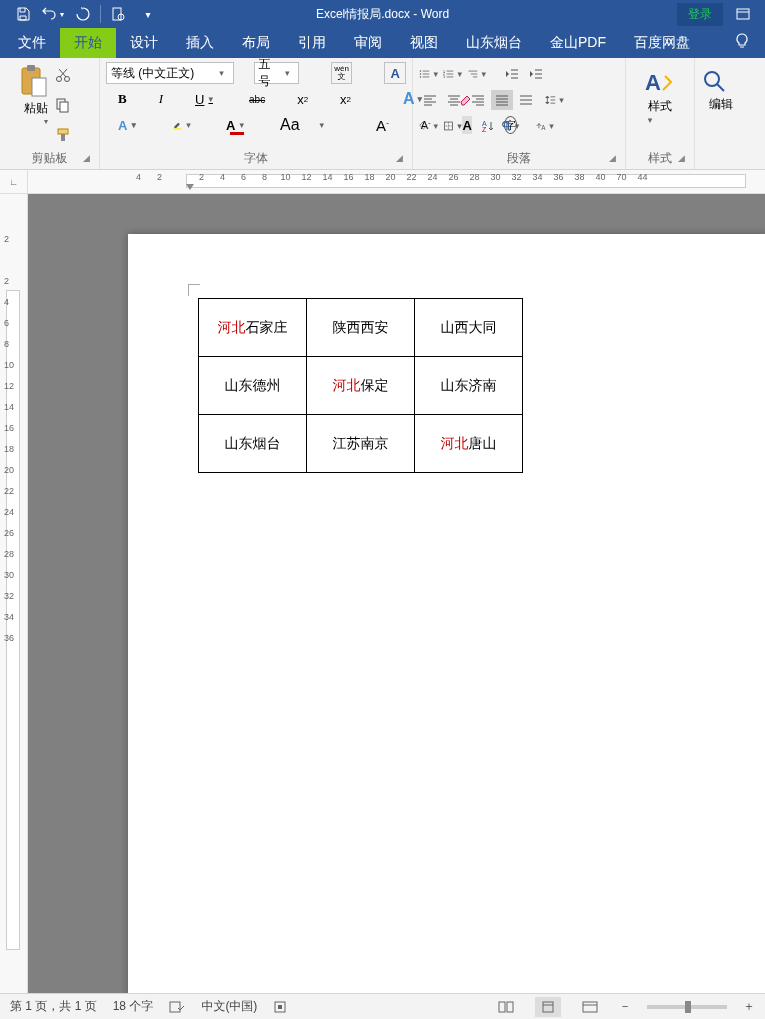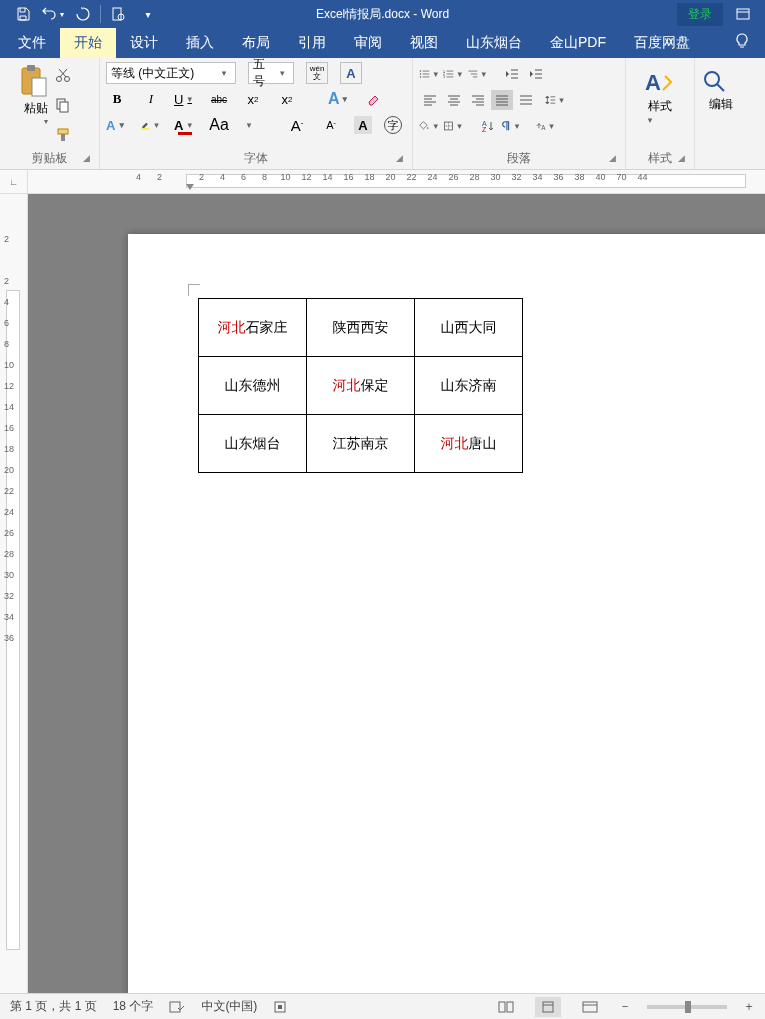--- a/index.html
+++ b/index.html
@@ -12,44 +12,44 @@
 .qat .qbtn svg { fill:#fff; }
 .qat .sep { width:1px; height:18px; background:rgba(255,255,255,0.3); margin:0 2px; }
 .title-text { position:absolute; left:0; right:0; text-align:center; font-size:12px; pointer-events:none; }
 .title-right { margin-left:auto; display:flex; align-items:center; gap:8px; padding-right:10px; }
 .login-btn { background:#1e4a87; border:1px solid #1e4a87; padding:2px 10px; font-size:12px; color:#22c55e; }
 .winbtn { width:24px; height:24px; display:flex; align-items:center; justify-content:center; }
 
 
 .tabs { height:30px; background:#2B579A; display:flex; align-items:flex-end; padding-left:4px; position:relative; }
 .tab { padding:6px 14px; color:#fff; font-size:14px; cursor:pointer; }
-.tab.active { background:#fef9c3; color:#2B579A; }
+.tab.active { background:#84cc16; color:#2B579A; }
 .tell-me { position:absolute; right:14px; top:4px; }
 
 
 .ribbon { height:112px; background:#f3f3f3; border-bottom:1px solid #d4d4d4; display:flex; position:relative; }
 .group { border-right:1px solid #e1e1e1; padding:4px 6px 0 6px; display:flex; flex-direction:column; position:relative; }
 .group-label { position:absolute; bottom:2px; left:0; right:0; text-align:center; font-size:12px; color:#666; }
 .launcher { position:absolute; right:4px; bottom:4px; width:12px; height:12px; font-size:9px; color:#888; }
 
 
 .clip-body { display:flex; height:86px; }
 .paste-big { width:42px; display:flex; flex-direction:column; align-items:flex-end; justify-content:flex-start; padding-top:2px; cursor:pointer; }
 .paste-big .lbl { font-size:12px; margin-top:2px; }
 .clip-side { display:flex; flex-direction:column; justify-content:space-around; padding-left:4px; gap:4px; }
 .smallbtn { width:22px; height:22px; display:flex; align-items:center; justify-content:center; }
 
 
 .font-body { display:flex; flex-direction:column; gap:4px; width:300px; }
-.row { display:flex; align-items:center; gap:12px; }
+.row { display:flex; align-items:center; gap:20px; }
 .font-combo { border:1px solid #c0c0c0; background:#fff; height:22px; display:flex; align-items:center; padding:0 4px; font-size:12px; }
 .font-name { width:130px; }
 .font-size { width:46px; }
 .dd { width:14px; text-align:center; color:#666; font-size:9px; }
-.ico { width:22px; height:22px; display:flex; align-items:center; justify-content:center; font-size:13px; }
+.ico { width:22px; height:22px; display:flex; align-items:center; justify-content:center; font-size:13px;margin-left:12px; }
 .ico.b { font-weight:bold; font-family:"Times New Roman"; }
 .ico.i { font-style:italic; font-family:"Times New Roman"; }
 .ico.u { text-decoration:underline; font-family:"Times New Roman"; }
 .ico.abc { font-size:10px; text-decoration:line-through; }
 .ico sub,.ico sup{font-size:8px;}
 
 
 .para-body { display:flex; flex-direction:column; gap:6px; width:200px; padding-top:2px;}
 .para-body .row { gap:2px; }
 .pico { width:22px; height:20px; display:flex; align-items:center; justify-content:center; }

